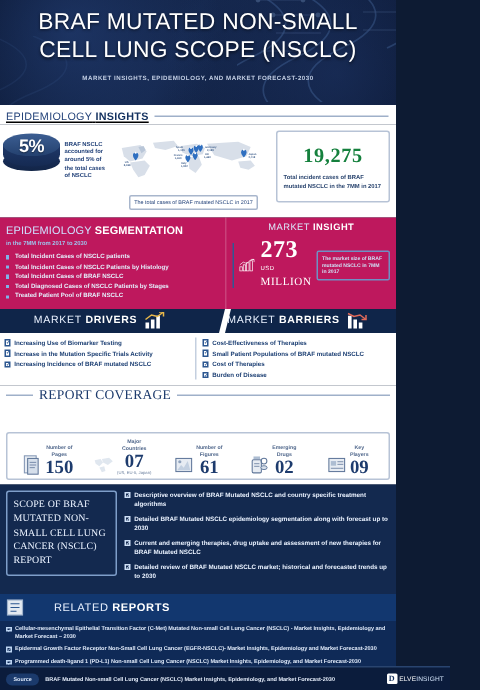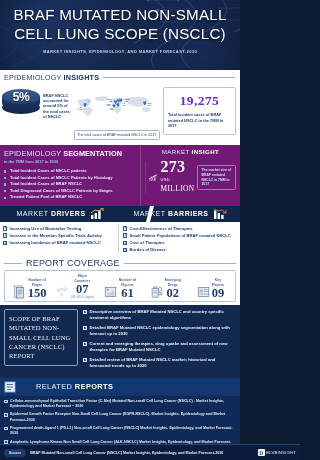--- a/index.html
+++ b/index.html
@@ -2,21 +2,21 @@
 <html><head>
 <meta charset="utf-8">
 <style>
   * { box-sizing: border-box; margin: 0; padding: 0; }
   html, body {
     width: 300px; height: 460px;
     font-family: "Liberation Sans", sans-serif;
     background: #0d1b33;
     overflow: hidden;
   }
-  .page { position: relative; width: 240px; height: 460px; background: #0e1e3a; }
+  .page { position: relative; width: 264px; height: 460px; background: #0e1e3a; }
 
   
   .header {
     position: relative;
     height: 70px;
     background:
       radial-gradient(circle at 18% 30%, rgba(40,70,130,.55) 0%, rgba(10,20,45,0) 45%),
       radial-gradient(circle at 85% 70%, rgba(35,60,115,.45) 0%, rgba(10,20,45,0) 50%),
       linear-gradient(120deg,#0a1630 0%,#14264b 45%,#0a1630 100%);
     overflow: hidden;
@@ -44,21 +44,21 @@
     font-size: 4.1px;
     letter-spacing: .35px;
     font-weight: bold;
     margin-top: 6px;
   }
 
   
   .sec-light {
     background: #ffffff;
     padding: 3px 5px 1px 4px;
-    display: flex; align-items: center; gap: 4px;
+    display: flex; align-items: center; gap: 4px; text-decoration: underline;
   }
   .sec-light .lbl {
     font-size: 7.2px; color: #24437a; letter-spacing: .2px; white-space: nowrap;
   }
   .sec-light .lbl b { color:#12305f; }
   .sec-light .rule { flex: 1; height: 1px; background: #9fb0c9; }
 
   
   .epi-body {
     background: #ffffff;
@@ -95,32 +95,32 @@
     margin: 1px auto 0; width: 86px; text-align:center;
     border:.6px solid #a8b6cc; border-radius:1.5px;
     font-size:3.6px; color:#24437a; padding:2px 1px; background:#fff;
   }
   .epi-card {
     width: 76px; border: .7px solid #b7c3d6; border-radius: 2px;
     display:flex; flex-direction:column; align-items:center; justify-content:center;
     padding: 4px 4px; background:#fff; align-self:flex-start; margin-top:2px; height:48px;
   }
   .epi-card .big {
-    font-family:"Liberation Serif", serif; font-size:13.5px; color:#6d28d9; font-weight:bold;
+    font-family:"Liberation Serif", serif; font-size:13.5px; color:#15803d; font-weight:bold;
     letter-spacing:.4px;
   }
   .epi-card .cap { font-size:3.9px; color:#2a456f; line-height:5.4px; margin-top:3px; font-weight:bold; text-align:left; width:100%;}
 
   
   .band {
     position: relative;
     background:
       radial-gradient(circle at 20% 20%, rgba(50,90,160,.45) 0%, rgba(12,28,60,0) 55%),
       linear-gradient(110deg,#102murky 0%,#12284f 100%);
-    background-color:#701a75;
+    background-color:#be185d;
     display: flex;
   }
   .seg { width: 150px; padding: 4px 4px 5px 4px; }
   .seg h3 { font-size:7.3px; color:#cfe0ff; font-weight:400; letter-spacing:.1px; }
   .seg h3 b { color:#ffffff; }
   .seg .sub { font-size:3.9px; color:#9fc0ea; margin-top:1px; font-weight:bold; }
   .seg ul { list-style:none; margin-top:4px; }
   .seg li {
     font-size:4.1px; color:#e4edfb; line-height:6.6px; padding-left:6px; position:relative;
     font-weight:bold;
@@ -162,24 +162,24 @@
   }
   .chk {
     position:absolute; left:0; top:1.4px; width:4.2px; height:4.2px;
     border:.7px solid #2b5690; color:#2b5690; font-size:3.6px; line-height:3.4px; text-align:center;
   }
 
   
   .rc-wrap { background:#fff; padding: 1px 4px 3px; }
   .rc-head { display:flex; align-items:center; gap:4px; }
   .rc-head .t {
-    font-family:Liberation Sans, sans-serif; font-size:9px; color:#1d3b6d; letter-spacing:.2px;
+    font-family:Liberation Serif, serif; font-size:9px; color:#1d3b6d; letter-spacing:.2px;
   }
   .rc-head .rule { flex:1; height:1px; background:#9fb0c9; }
-  .rc-box { border:.7px solid #b7c3d6; border-radius:2px; display:flex; margin-top:2px; padding:3px 2px 2px; }
+  .rc-box { border:.7px solid #b7c3d6; border-radius:2px; display:flex; margin-top:20px; padding:3px 2px 2px; }
   .rc-item { flex:1; display:flex; align-items:flex-end; justify-content:center; gap:2px; }
   .rc-ic { width:13px; height:14px; flex:none; opacity:.85; }
   .rc-txt { text-align:center; }
   .rc-lbl { font-size:3.5px; color:#4a6punk; color:#51688c; line-height:4.2px; font-weight:bold; }
   .rc-num { font-family:"Liberation Serif", serif; font-size:12.5px; color:#1d3b6d; font-weight:bold; line-height:12px; }
   .rc-sub { font-size:2.8px; color:#6c809f; margin-top:0px; }
 
   
   .scope {
     display:flex;

